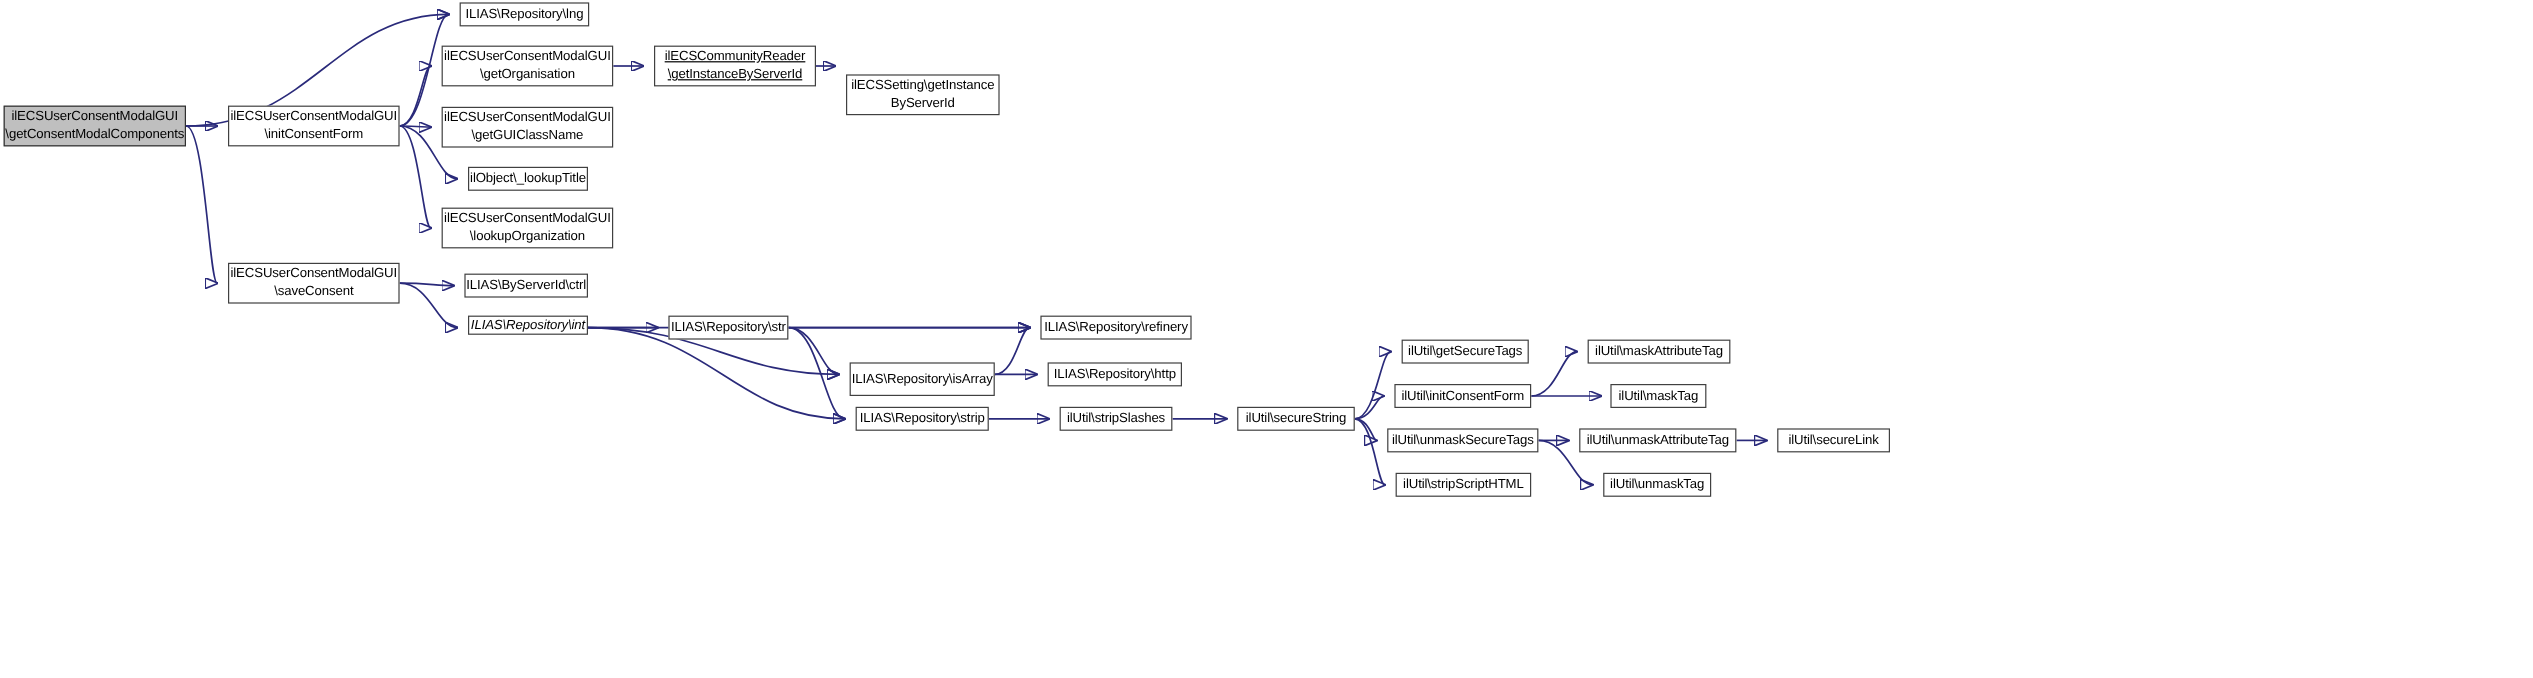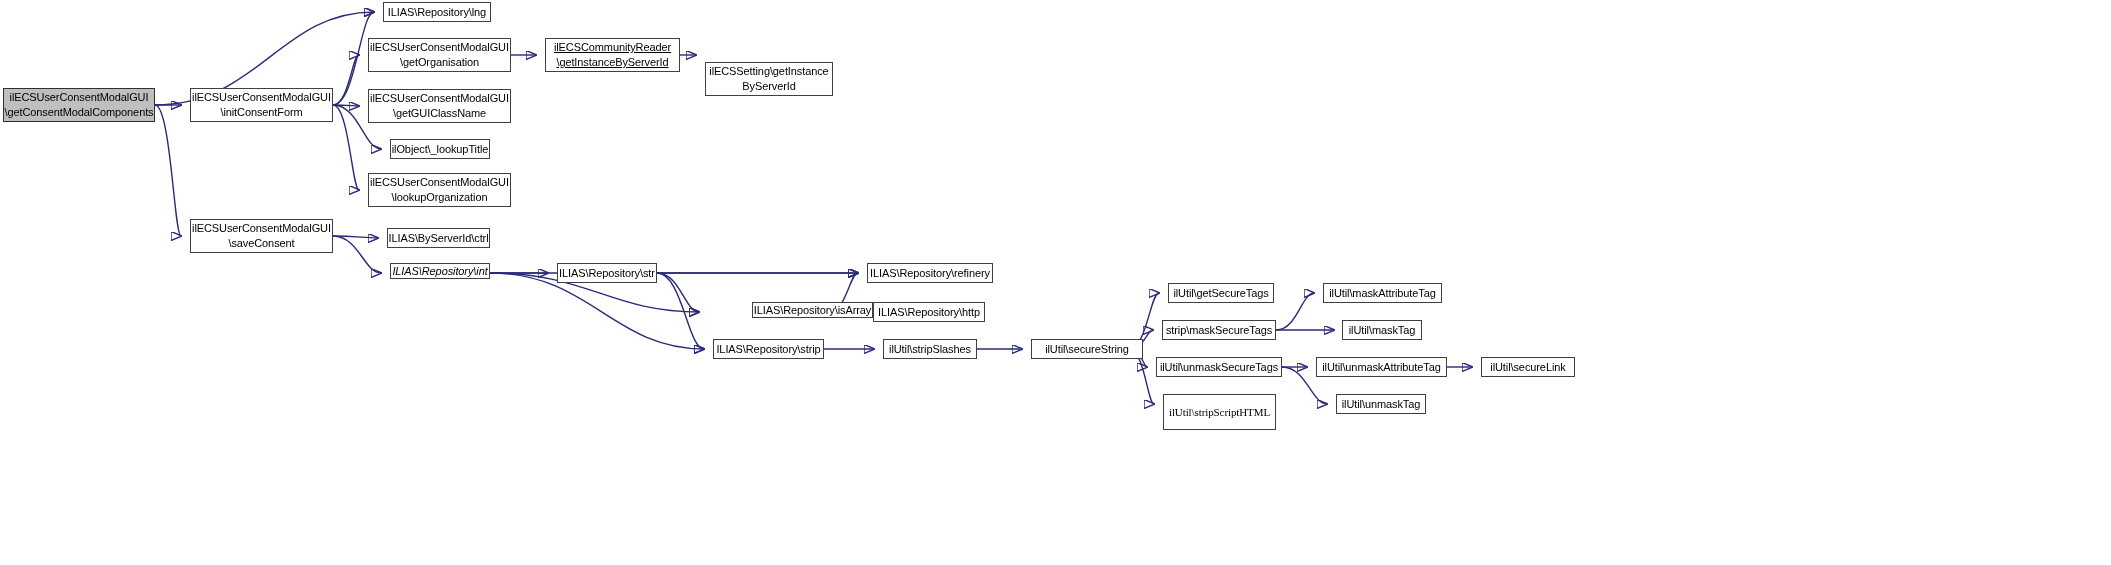--- a/index.html
+++ b/index.html
@@ -109,28 +109,28 @@
       <div class="node" style="left: 545px; top: 38px; width: 135px; height: 34px; text-decoration: underline;"><span class="lbl">ilECSCommunityReader
 \getInstanceByServerId</span></div>
       <div class="node" style="left: 705px; top: 38px; width: 128px; height: 34px; margin-top: 24px;"><span class="lbl">ilECSSetting\getInstance
 ByServerId</span></div>
       <div class="node" style="left: 190px; top: 219px; width: 143px; height: 34px;"><span class="lbl">ilECSUserConsentModalGUI
 \saveConsent</span></div>
       <div class="node" style="left: 387px; top: 228px; width: 103px; height: 20px;"><span class="lbl">ILIAS\ByServerId\ctrl</span></div>
       <div class="node" style="left: 390px; top: 263px; width: 100px; height: 16px; font-style: italic;"><span class="lbl">ILIAS\Repository\int</span></div>
       <div class="node" style="left: 557px; top: 263px; width: 100px; height: 20px;"><span class="lbl">ILIAS\Repository\str</span></div>
       <div class="node" style="left: 867px; top: 263px; width: 126px; height: 20px;"><span class="lbl">ILIAS\Repository\refinery</span></div>
-      <div class="node" style="left: 708px; top: 302px; width: 121px; height: 16px; margin-left: 44px;"><span class="lbl">ILIAS\Repository\isArray</span></div>
+      <div class="node" style="left: 708px; top: 302px; width: 121px; height: 28px;"><span class="lbl">ILIAS\Repository\isArray</span></div>
       <div class="node" style="left: 873px; top: 302px; width: 112px; height: 20px;"><span class="lbl">ILIAS\Repository\http</span></div>
       <div class="node" style="left: 713px; top: 339px; width: 111px; height: 20px;"><span class="lbl">ILIAS\Repository\strip</span></div>
       <div class="node" style="left: 883px; top: 339px; width: 94px; height: 20px;"><span class="lbl">ilUtil\stripSlashes</span></div>
-      <div class="node" style="left: 1031px; top: 339px; width: 112px; height: 20px; justify-content: center;"><span class="lbl">ilUtil\secureString</span></div>
+      <div class="node" style="left: 1031px; top: 339px; width: 98px; height: 20px; justify-content: center;"><span class="lbl">ilUtil\secureString</span></div>
       <div class="node" style="left: 1168px; top: 283px; width: 106px; height: 20px;"><span class="lbl">ilUtil\getSecureTags</span></div>
-      <div class="node" style="left: 1162px; top: 320px; width: 114px; height: 20px;"><span class="lbl">strip\maskSecureTags</span></div>
+      <div class="node" style="left: 1162px; top: 320px; width: 114px; height: 20px;"><span class="lbl">ilUtil\initConsentForm</span></div>
       <div class="node" style="left: 1156px; top: 357px; width: 126px; height: 20px;"><span class="lbl">ilUtil\unmaskSecureTags</span></div>
-      <div class="node" style="left: 1163px; top: 394px; width: 113px; height: 36px; font-family: Liberation Serif, serif;"><span class="lbl">ilUtil\stripScriptHTML</span></div>
+      <div class="node" style="left: 1163px; top: 394px; width: 113px; height: 20px;"><span class="lbl">ilUtil\stripScriptHTML</span></div>
       <div class="node" style="left: 1323px; top: 283px; width: 119px; height: 20px;"><span class="lbl">ilUtil\maskAttributeTag</span></div>
       <div class="node" style="left: 1342px; top: 320px; width: 80px; height: 20px;"><span class="lbl">ilUtil\maskTag</span></div>
       <div class="node" style="left: 1316px; top: 357px; width: 131px; height: 20px;"><span class="lbl">ilUtil\unmaskAttributeTag</span></div>
       <div class="node" style="left: 1336px; top: 394px; width: 90px; height: 20px;"><span class="lbl">ilUtil\unmaskTag</span></div>
       <div class="node" style="left: 1481px; top: 357px; width: 94px; height: 20px;"><span class="lbl">ilUtil\secureLink</span></div>
     </div>
 </div>
 
 </body></html>

